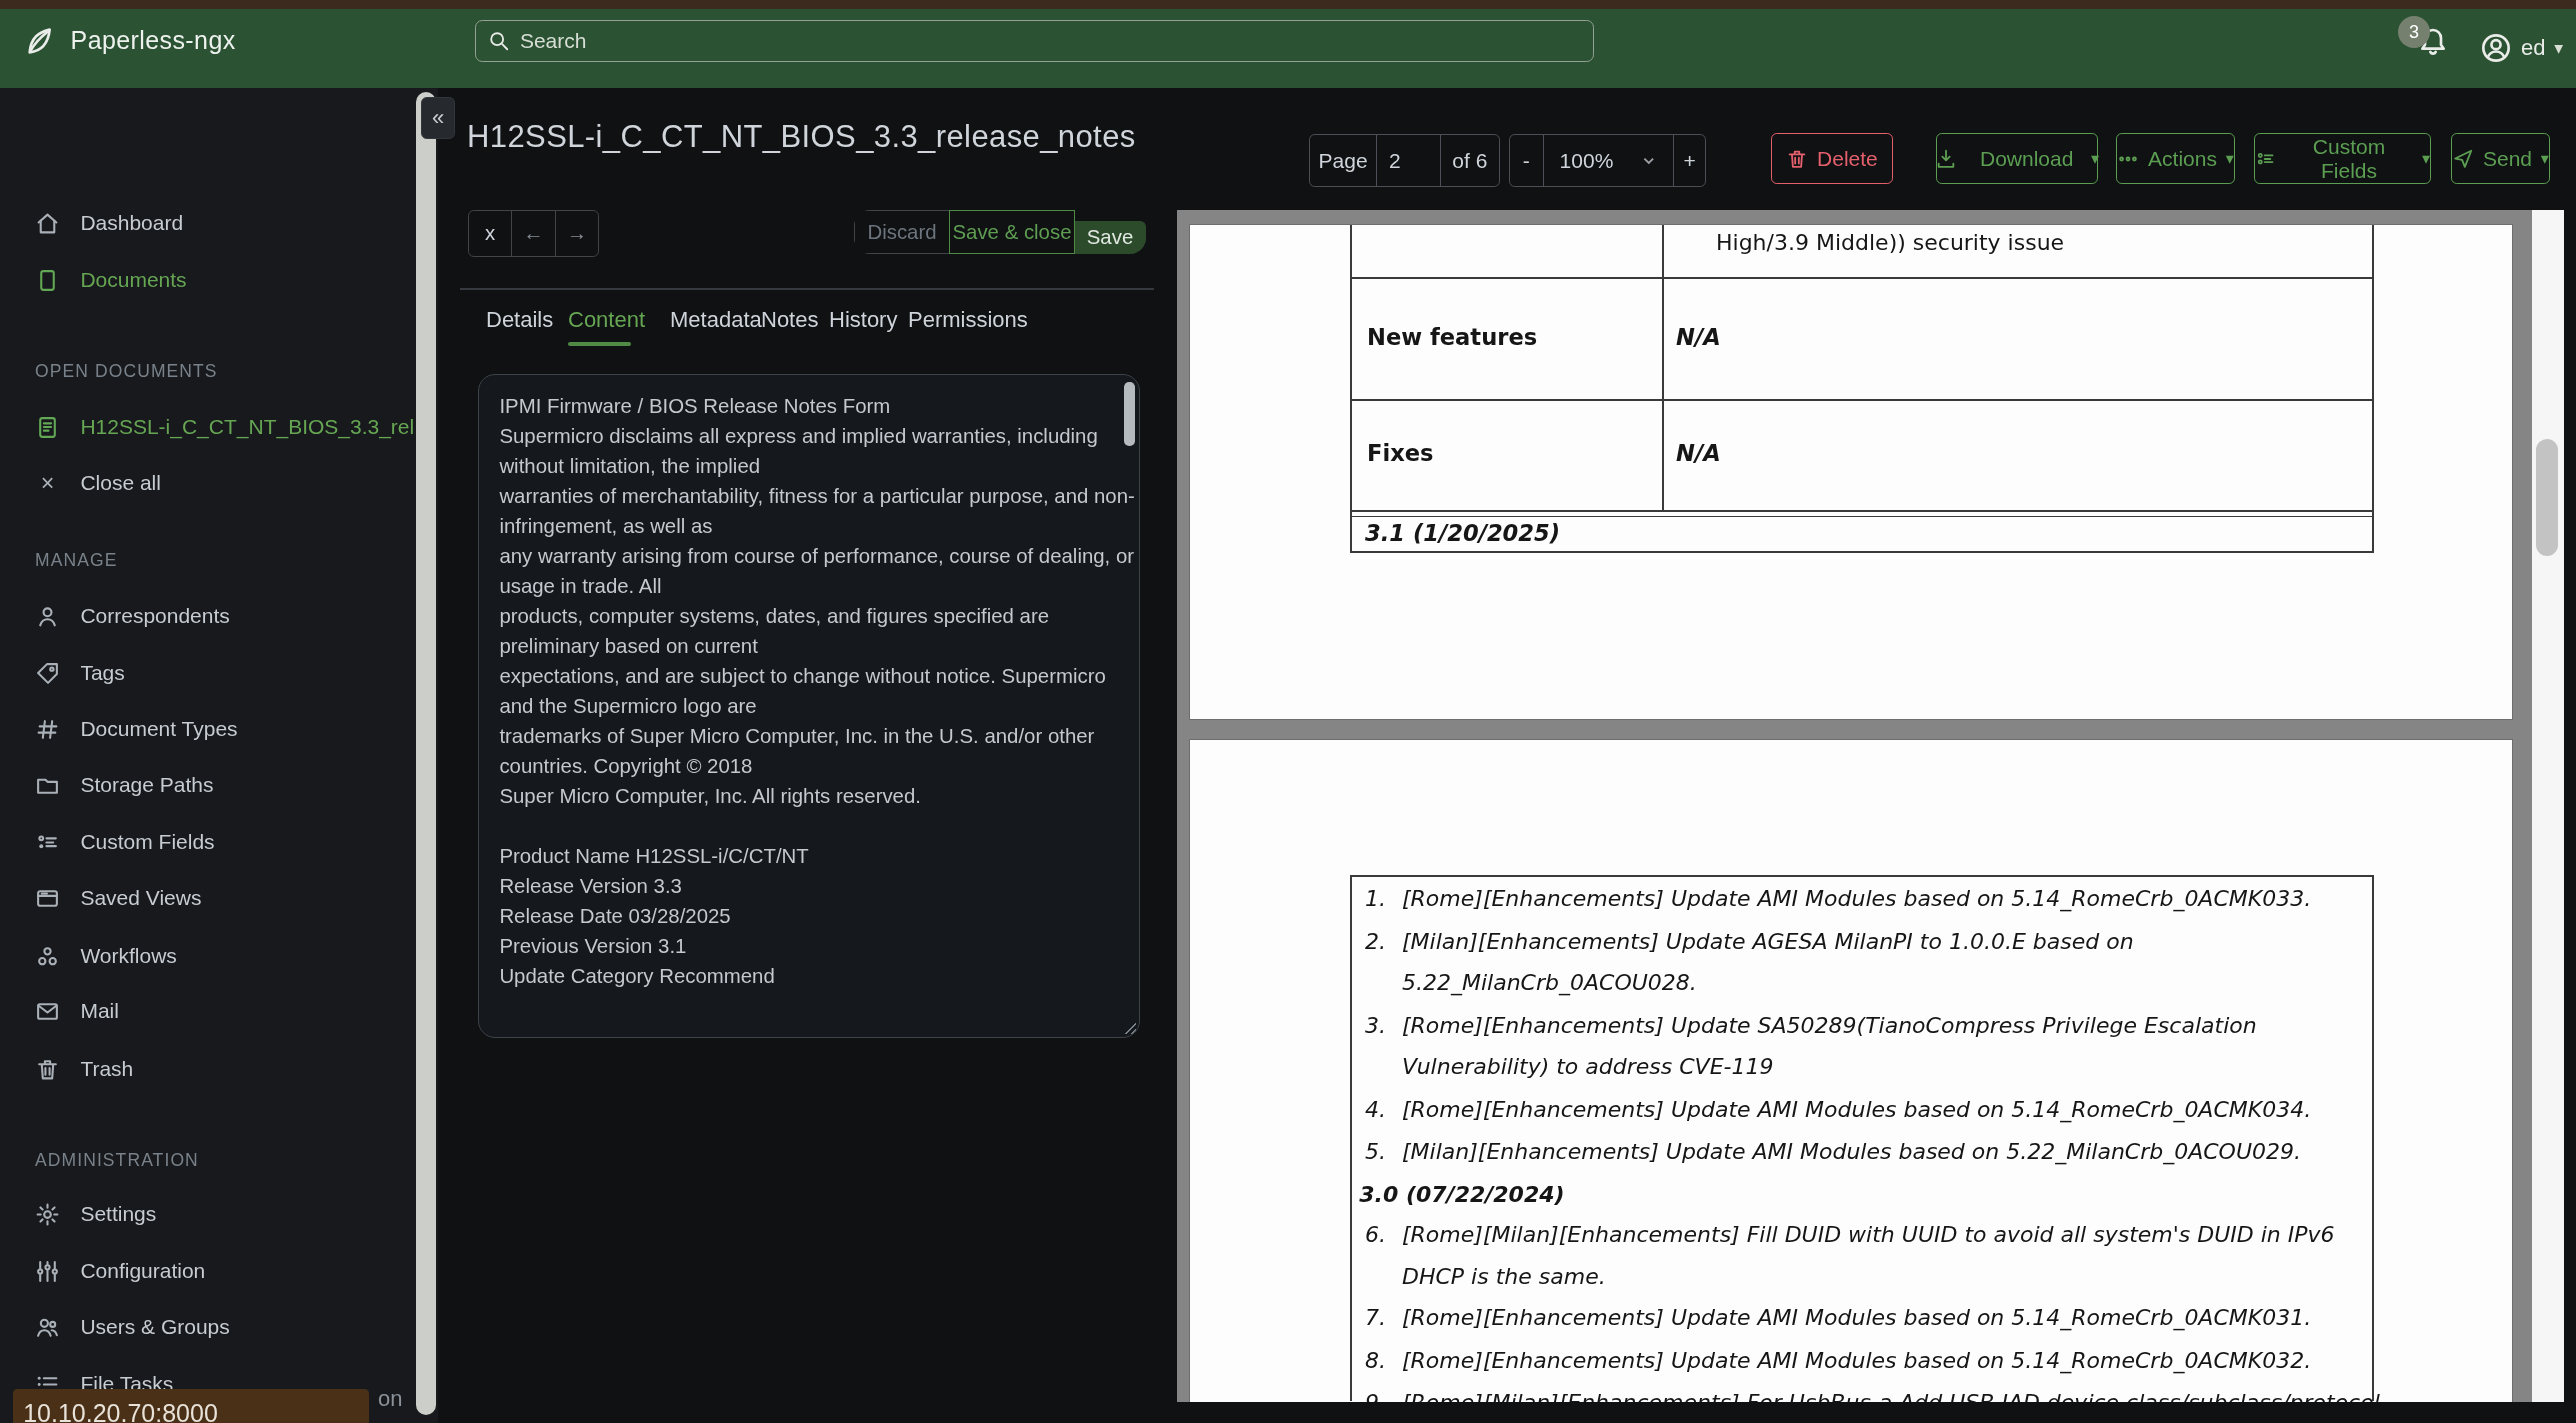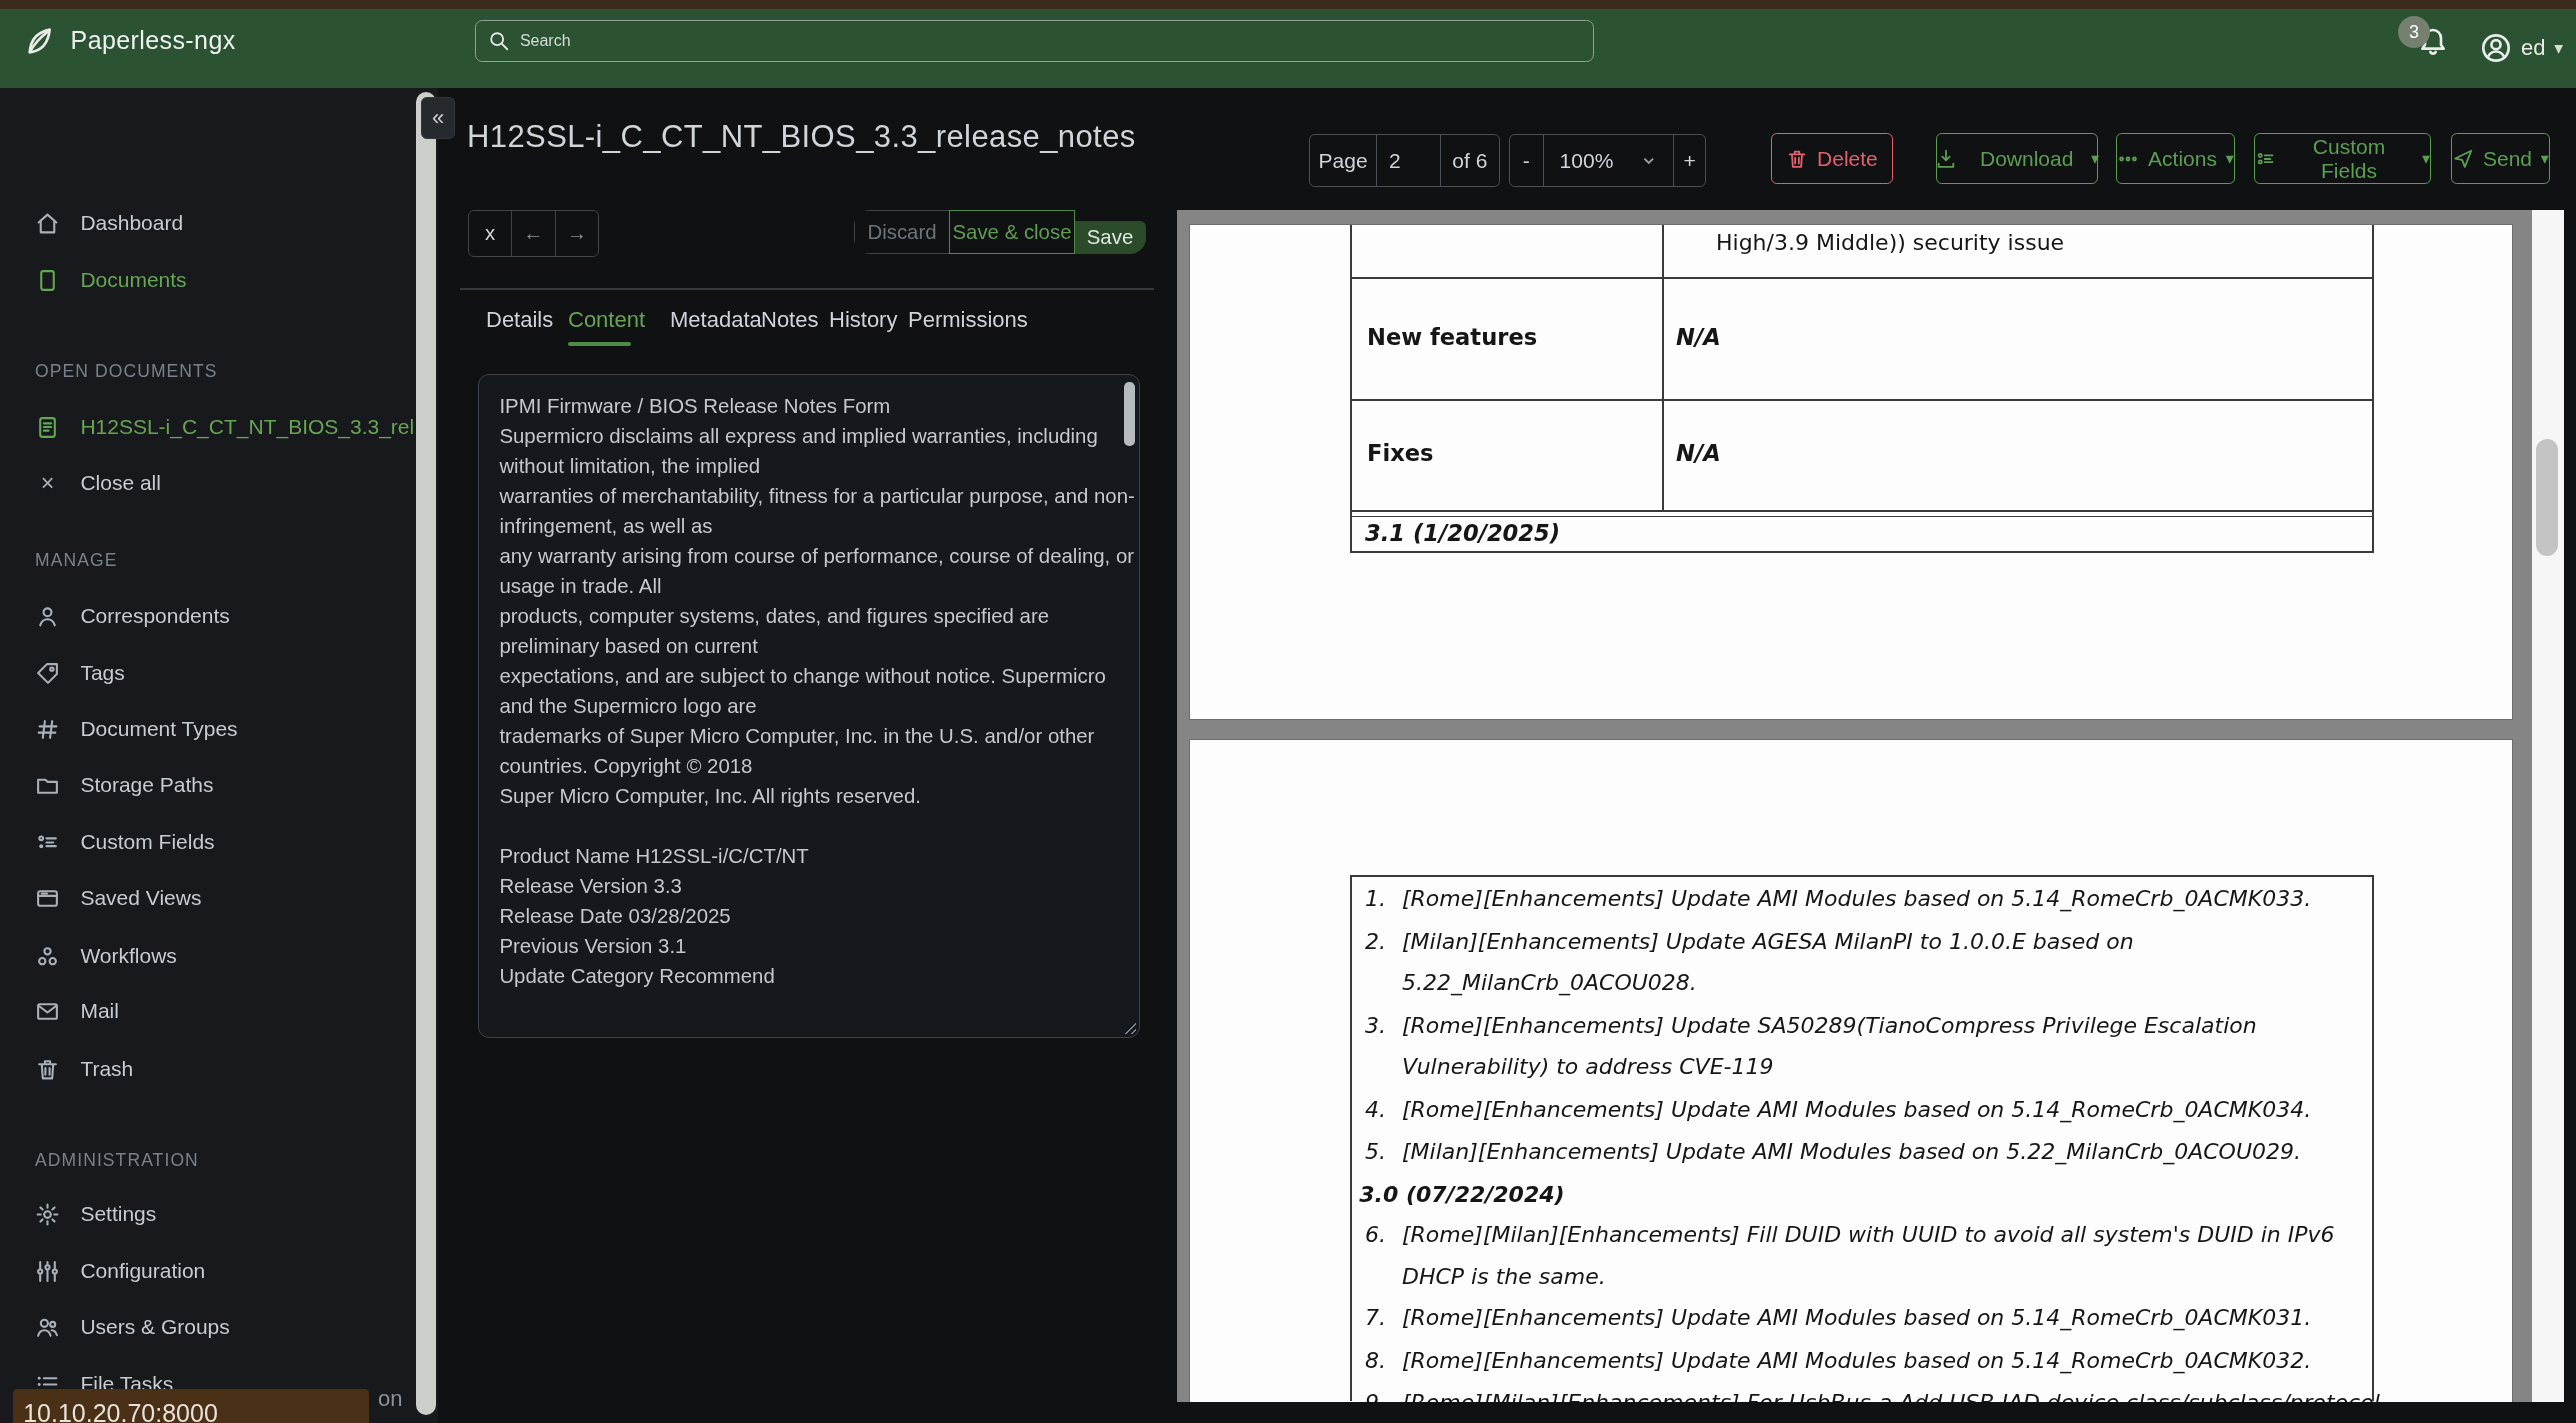--- a/index.html
+++ b/index.html
@@ -5,21 +5,21 @@
   * { margin:0; padding:0; box-sizing:border-box; }
   html,body { width:2576px; height:1424px; }
   body { position:relative; background:#0f1113; font-family:"Liberation Sans", sans-serif; overflow:hidden; color:#ced4da; }
 
   
   .topstrip { position:absolute; left:0; top:0; width:2576px; height:8.8px; background:#3b2a1d; }
   .topbar { position:absolute; left:0; top:8.8px; width:2576px; height:79px; background:#2b5233; }
   .brand-wrap { position:absolute; left:22.6px; top:16px; display:flex; align-items:center; gap:16px; }
   .brand { font-size:25px; color:#eef2ee; letter-spacing:0.4px; }
   .searchbox { position:absolute; left:475px; top:11.7px; width:1119px; height:42px; border:1.5px solid #93a295; border-radius:7.3px; display:flex; align-items:center; padding-left:11.7px; gap:10.2px; color:#d7ded5; }
-  .searchbox span { font-size:16px; }
+  .searchbox span { font-size:21px; }
   .top-right { position:absolute; right:13px; top:0; height:79px; display:flex; align-items:center; gap:25px; }
   .bell-wrap { position:relative; width:38px; height:44px; }
   .badge { position:absolute; left:-19px; top:-10.2px; width:32px; height:32px; border-radius:50%; background:#76806f; color:#fff; font-size:18px; display:flex; align-items:center; justify-content:center; z-index:2; }
   .user-wrap { display:flex; align-items:center; gap:8.8px; color:#e9ece8; }
   .user-name { font-size:22px; }
   .caret-glyph { font-size:17.5px; color:#d8ded4; }
 
   
   svg.icn { width:25px; height:25px; stroke:#a9b0b7; fill:none; stroke-width:2; stroke-linecap:round; stroke-linejoin:round; flex:0 0 auto; }
   svg.icn.white { stroke:#e9ece8; }
@@ -59,21 +59,21 @@
   .savegrp .seg { display:flex; align-items:center; justify-content:center; font-size:20.4px; cursor:pointer; }
   .seg-discard { width:95px; color:#6c757d; border:1.5px solid #3f4548; border-right:none; border-radius:5.8px 0 0 5.8px; }
   .seg-saveclose { width:126px; color:#5f9e52; border:1.5px solid #4e8a44; }
   .seg-save { width:71px; color:#e2e8e2; background:#2b4b2b; border:1.5px solid #2b4b2b; border-left:none; border-radius:0 5.8px 5.8px 0;margin-top:11px; }
   .hr { position:absolute; left:460px; top:288px; width:694px; height:1.5px; background:#343a40; }
   .tab { position:absolute; top:307px; height:29px; font-size:22px; color:#ced4da; cursor:pointer; }
   .tab.active { color:#66a653; }
   .tab-underline { position:absolute; top:342px; height:4.4px; background:#4f8b45; border-radius:2.2px; }
 
   
-  .textarea { position:absolute; left:478px; top:374px; width:662px; height:664px; background:#15181c; border:1.5px solid #3c4248; border-radius:11px; padding:16px 29px 7.3px 20.4px; overflow:hidden; }
+  .textarea { position:absolute; left:478px; top:374px; width:662px; height:664px; background:#15181c; border:1.5px solid #3c4248; border-radius:17px; padding:16px 29px 7.3px 20.4px; overflow:hidden; }
   .textarea .txt { font-size:20.4px; line-height:30px; color:#c3c9cf; white-space:pre; }
   .ta-thumb { position:absolute; right:4.4px; top:7.3px; width:10.2px; height:64px; background:#b6bbc0; border-radius:5.1px; }
   .ta-resize { position:absolute; right:2.9px; bottom:2.9px; width:14.6px; height:14.6px; background:repeating-linear-gradient(135deg, transparent 0 2.9px, #7d858c 2.9px 4.4px); clip-path:polygon(100% 0, 100% 100%, 0 100%); }
 
   
   .pdf-frame { position:absolute; left:1177px; top:210px; width:1355px; height:1192px; background:#858585; overflow:hidden; }
   .pdf-page { position:absolute; left:13px; width:1322px; background:#fdfdfe; outline:0.7px solid #6d6d6d; overflow:hidden; }
   .page1 { top:14.6px; height:494px; }
   .page2 { top:530px; height:662px; }
   .pdf-scroll { position:absolute; left:2532px; top:210px; width:32px; height:1192px; background:#f6f6f6; }

